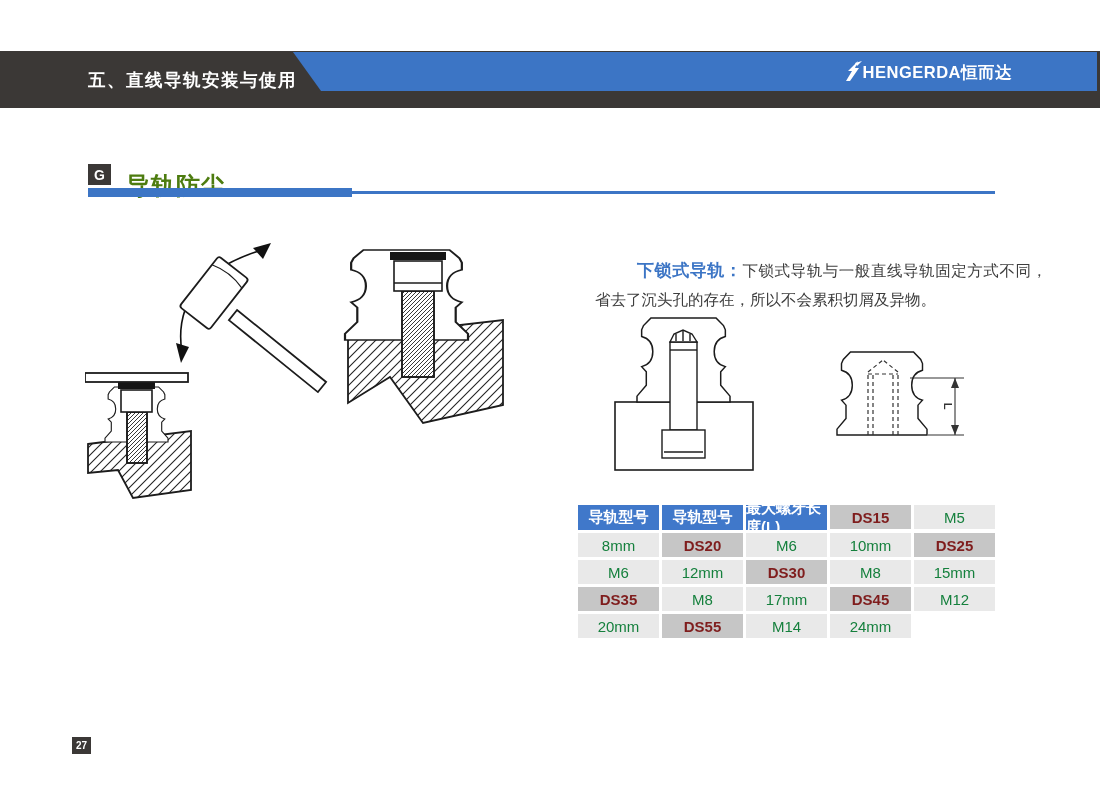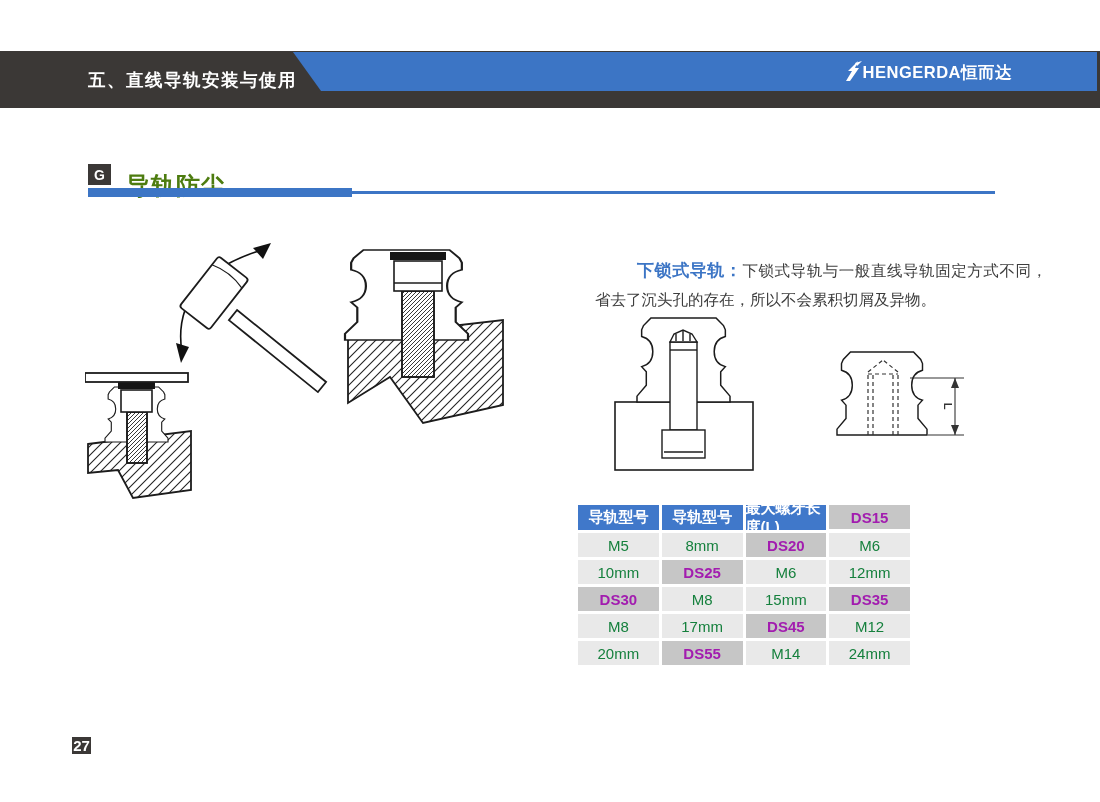--- a/index.html
+++ b/index.html
@@ -42,37 +42,37 @@
   .sec-rule{position:absolute;left:88px;top:188px;width:907px;height:10px;}
   .sec-rule .thin{position:absolute;left:260px;right:0;top:3px;height:3px;background:var(--accent);}
   .sec-rule .thick{position:absolute;left:0;top:0;width:264px;height:9px;background:var(--accent);}
   
   .para{position:absolute;font-size:15.5px;line-height:29px;color:var(--ink);text-align:justify;}
   .para .lead{color:var(--accent);font-weight:700;font-size:17px;}
   .para-lock{left:563px;top:240px;width:452px;text-indent:42px;margin-left:32px;}
   .para-plug{left:85px;top:597px;width:437px;text-indent:42px;}
   
   .spec-table{
-    position:absolute;left:578px;top:505px;width:332px;
-    display:grid;grid-template-columns:1fr 1fr 1fr 1fr;gap:3px;background:#ffffff;
+    position:absolute;left:578px;top:505px;width:417px;
+    display:grid;grid-template-columns:1fr 1fr 1fr 1fr 1fr;gap:3px;background:#ffffff;
   }
   .spec-table .cell{
     height:24px;display:flex;align-items:center;justify-content:center;font-size:15px;
   }
   .spec-table .th{background:var(--th-blue);color:#ffffff;font-weight:700;height:25px;}
-  .spec-table .c0{background:var(--col1-gray);font-weight:700;color:#a21caf;}
+  .spec-table .c0{background:var(--col1-gray);font-weight:700;color:#7f1d1d;}
   .spec-table .c1,.spec-table .c2{background:var(--cell-gray);color:#15803d;}
   
   .fig{position:absolute;}
   .fig-left{left:85px;top:235px;}
   .fig-right{left:610px;top:308px;}
   
   .pageno{
     position:absolute;left:72px;top:737px;width:19px;height:17px;background:var(--bar-dark);
-    color:#fff;font-size:15px;font-weight:700;display:flex;align-items:center;justify-content:center;
+    color:#fff;font-size:10px;font-weight:700;display:flex;align-items:center;justify-content:center;
   }
 </style>
 </head>
 <body>
 
 <div class="page">
 
   <div class="topbar">
     <div class="topbar-blue"></div>
     <div class="topbar-title">五、直线导轨安装与使用</div>

